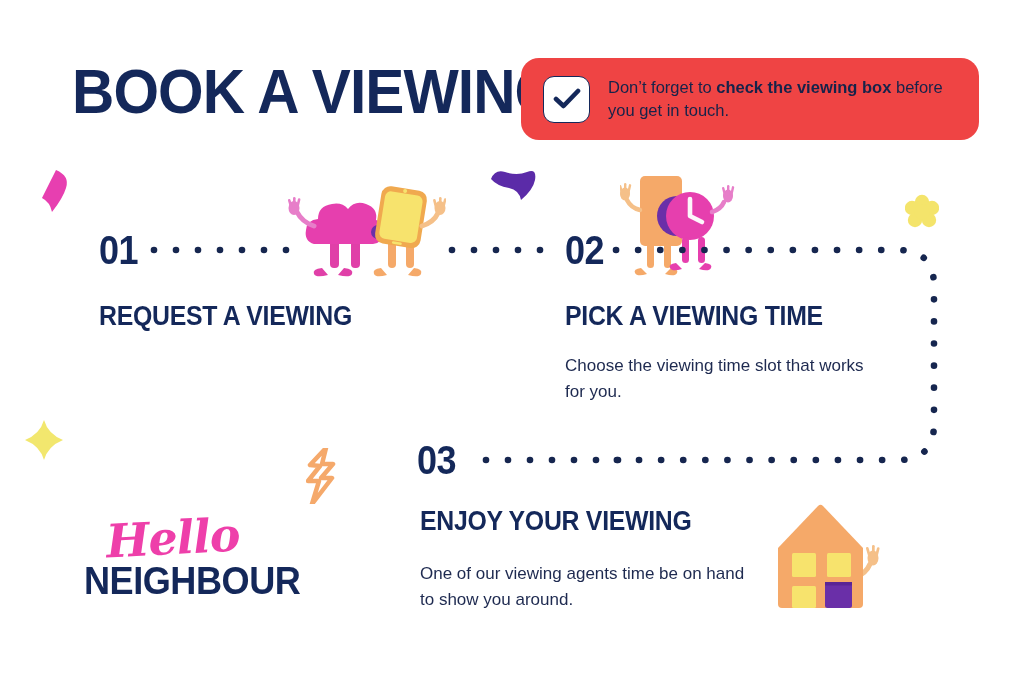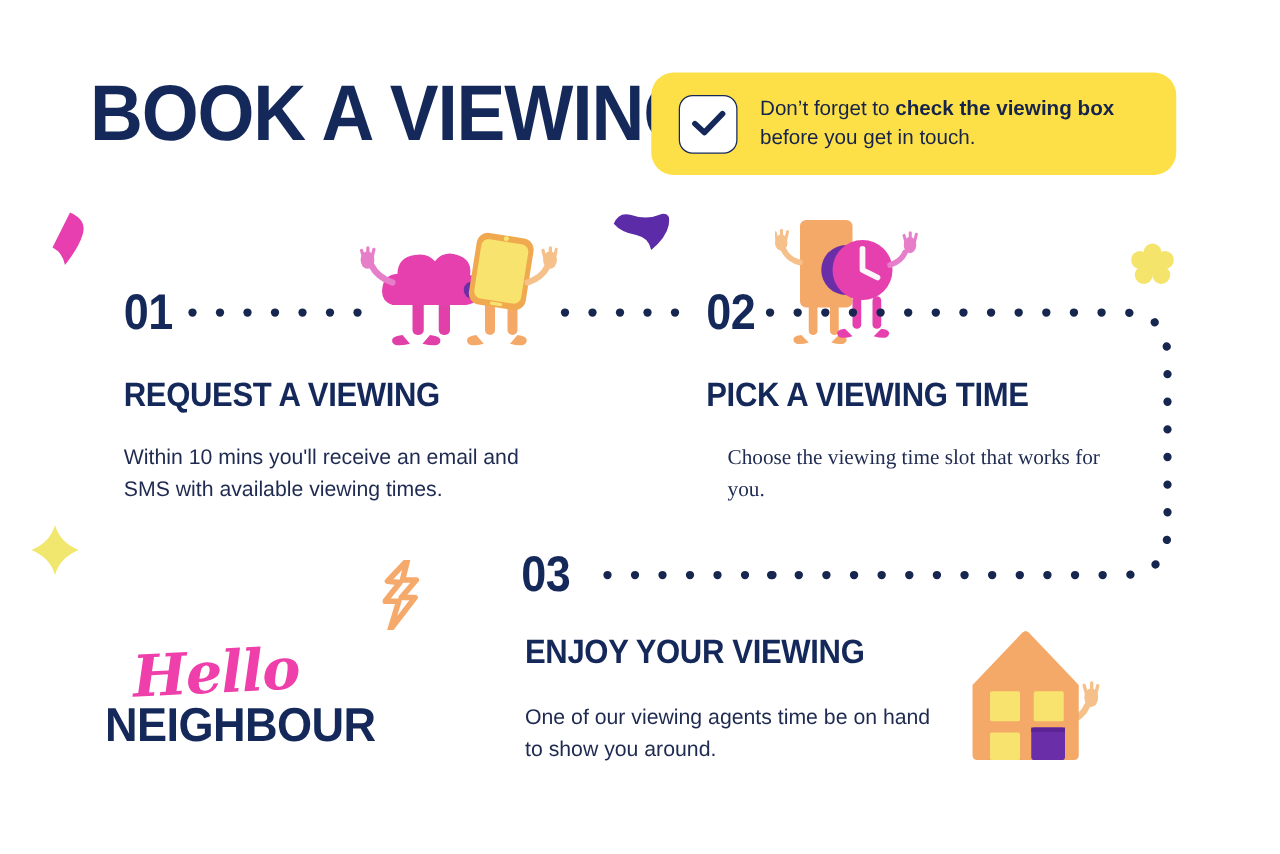--- a/index.html
+++ b/index.html
@@ -22,22 +22,22 @@
     color:#14285a;
     transform:scaleX(0.93);
     transform-origin:left center;
     line-height:1;
     white-space:nowrap;
   }
 
   
   .callout {
     position:absolute; left:521px; top:58px;
-    width:420px; height:82px;
-    background:#fde047;
+    width:458px; height:82px;
+    background:#ef4444;
     border-radius:18px;
     display:flex; align-items:center;
     padding:0 22px;
     gap:18px;
   }
   .checkbox {
     flex:0 0 auto;
     width:47px; height:47px;
     background:#ffffff;
     border:1.6px solid #14285a;
@@ -242,25 +242,24 @@
       <circle cx="48" cy="7" r="3.3"></circle>
         <circle cx="70" cy="7" r="3.3"></circle>
       <circle cx="92" cy="7" r="3.3"></circle>
         <circle cx="114" cy="7" r="3.3"></circle>
       <circle cx="136" cy="7" r="3.3"></circle>
     </g>
   </svg>
 
   <div class="step-num" style="left:99px; top:230px;">01</div>
   <div class="step-title" style="left:99px; top:303px;">REQUEST A VIEWING</div>
-  <div class="step-body" style="left:99px; top:353px; width:320px;">Within 10 mins you'll receive an email and SMS with available viewing times.</div>
 
   <div class="step-num" style="left:565px; top:230px;">02</div>
   <div class="step-title" style="left:565px; top:303px;">PICK A VIEWING TIME</div>
-  <div class="step-body" style="left:582px; top:353px; width:310px;font-family:Liberation Serif, serif;">Choose the viewing time slot that works for you.</div>
+  <div class="step-body" style="left:565px; top:353px; width:310px;">Choose the viewing time slot that works for you.</div>
 
   <div class="step-num" style="left:417px; top:440px;">03</div>
   <div class="step-title" style="left:420px; top:508px;">ENJOY YOUR VIEWING</div>
   <div class="step-body" style="left:420px; top:561px; width:330px;">One of our viewing agents time be on hand to show you around.</div>
 
   <svg class="illus" style="left:770px; top:500px;" width="120" height="112" viewBox="0 0 120 112">
 
     <path d="M84 78 q12 -4 16 -14" stroke="#f5c089" stroke-width="5" fill="none" stroke-linecap="round"></path>
     <g fill="#f5c089">
       <ellipse cx="103" cy="58" rx="5.5" ry="7.5"></ellipse>

